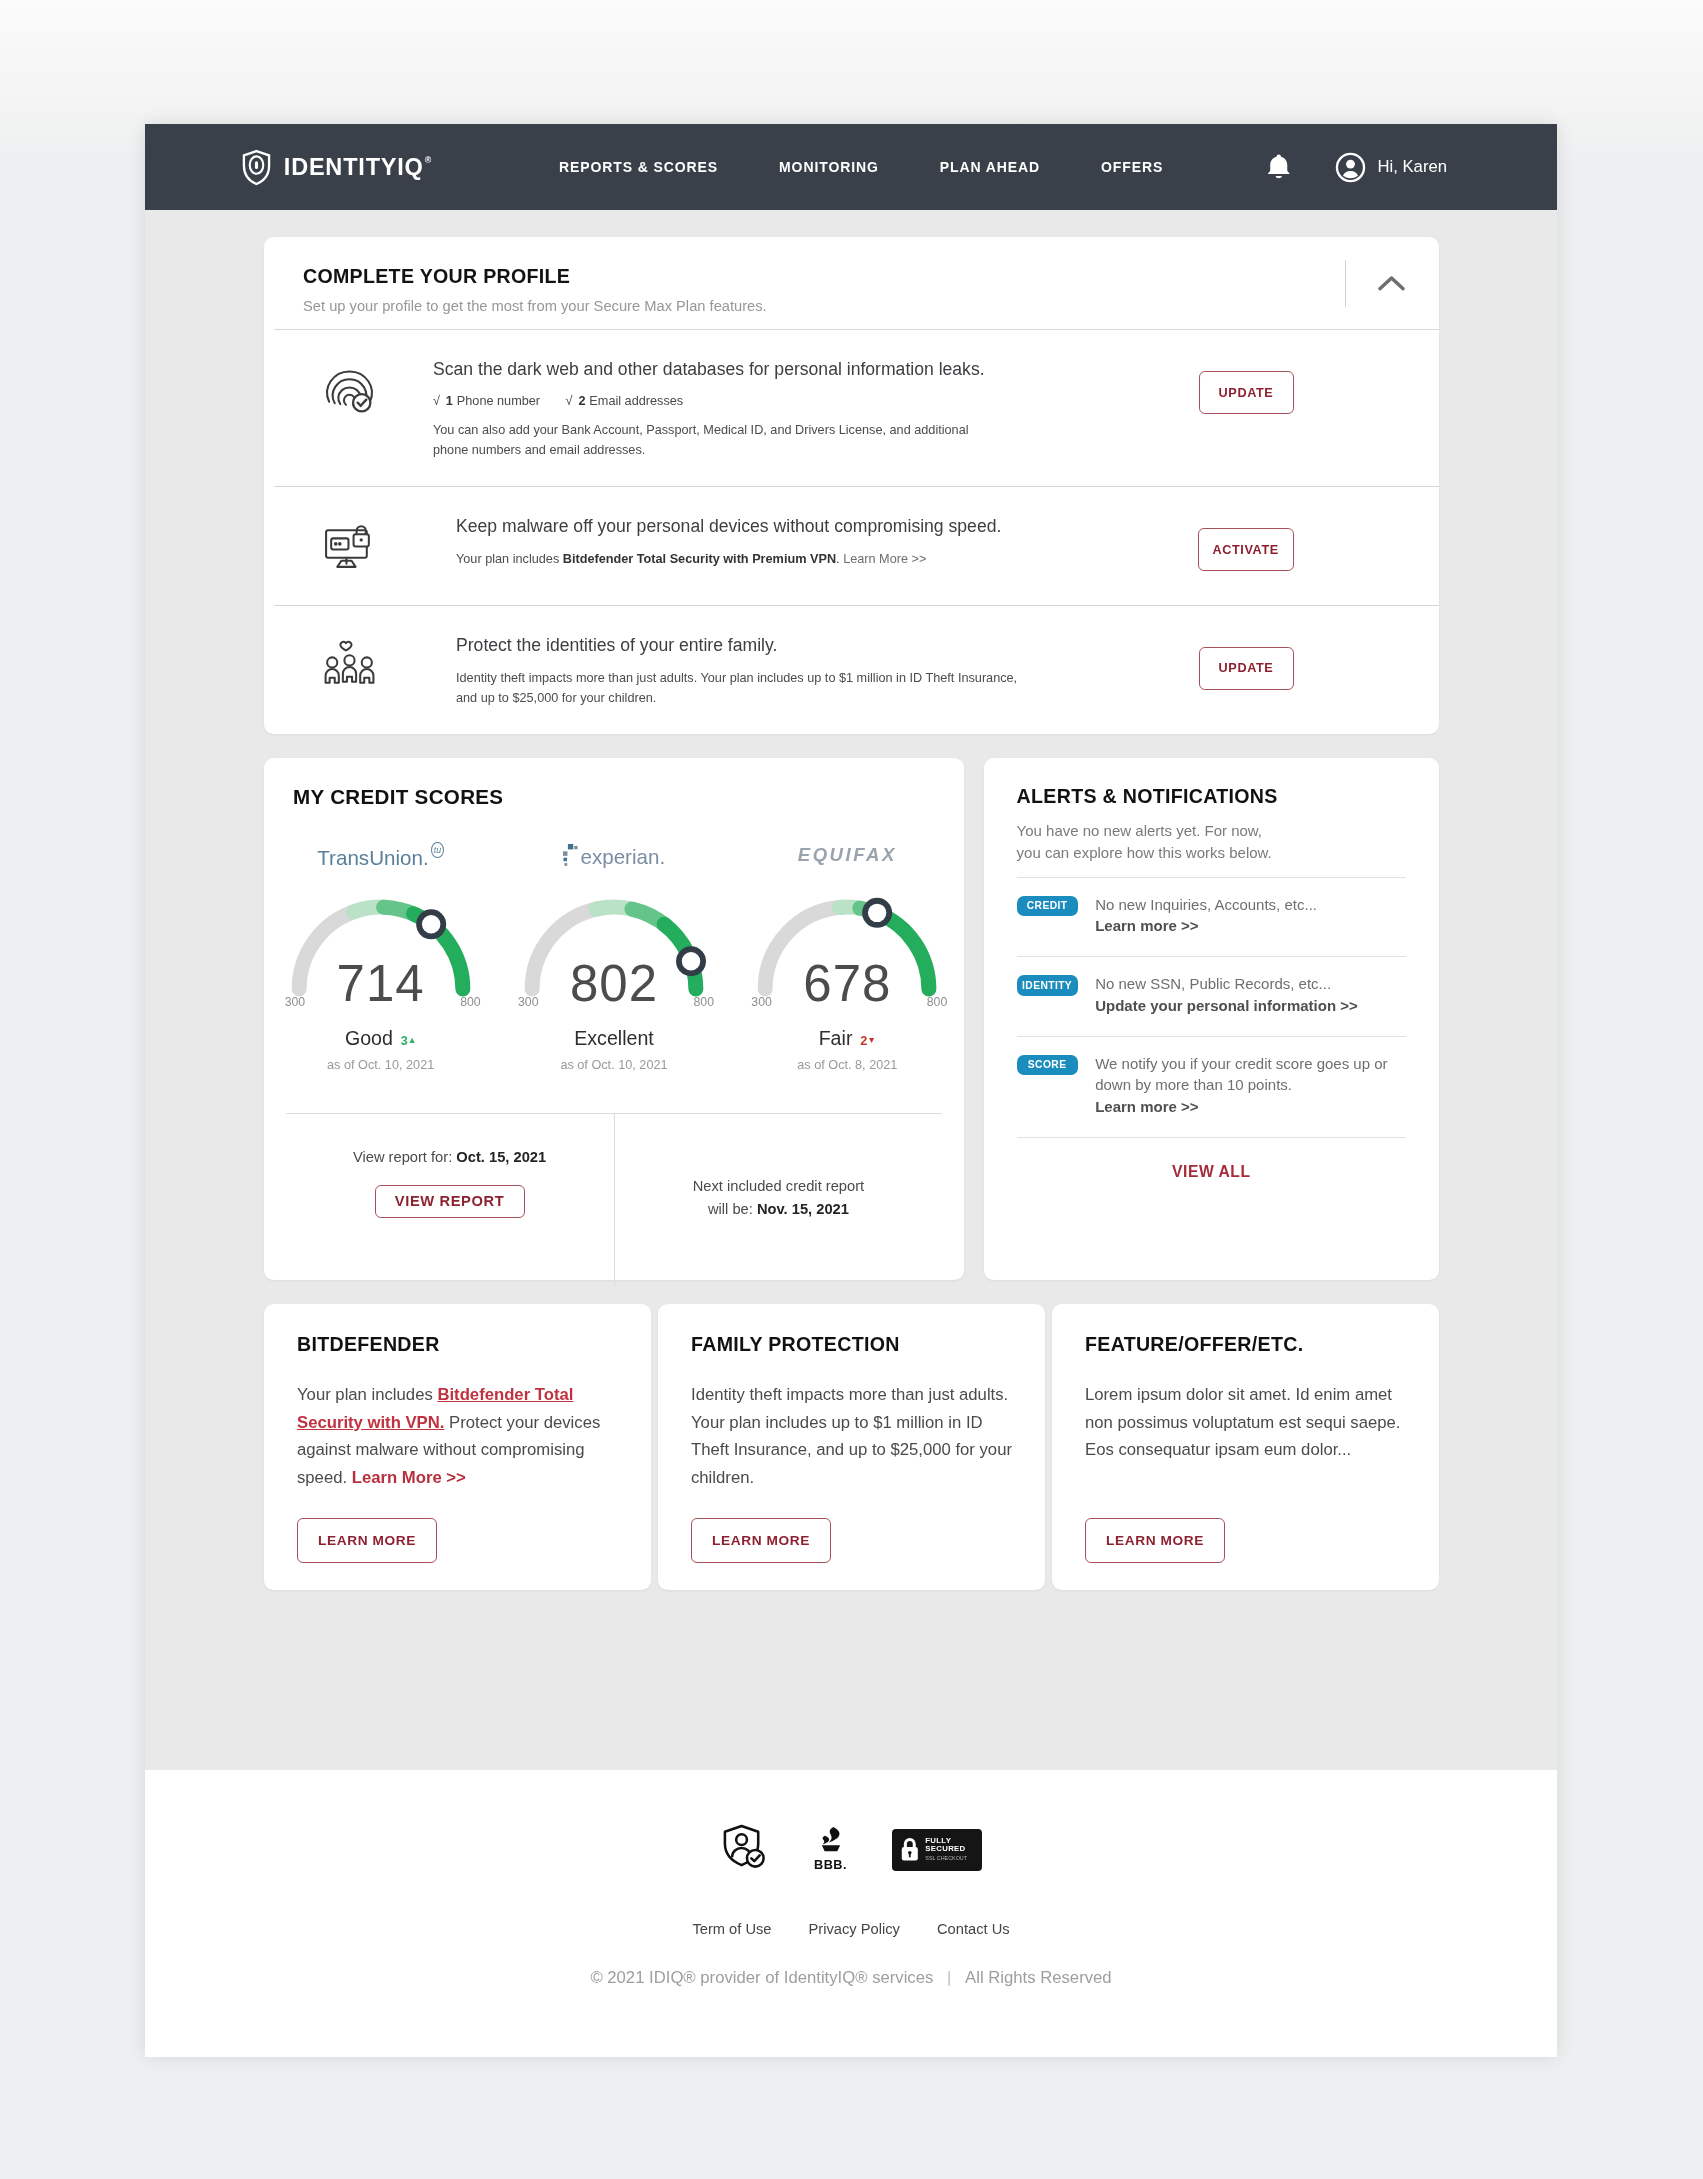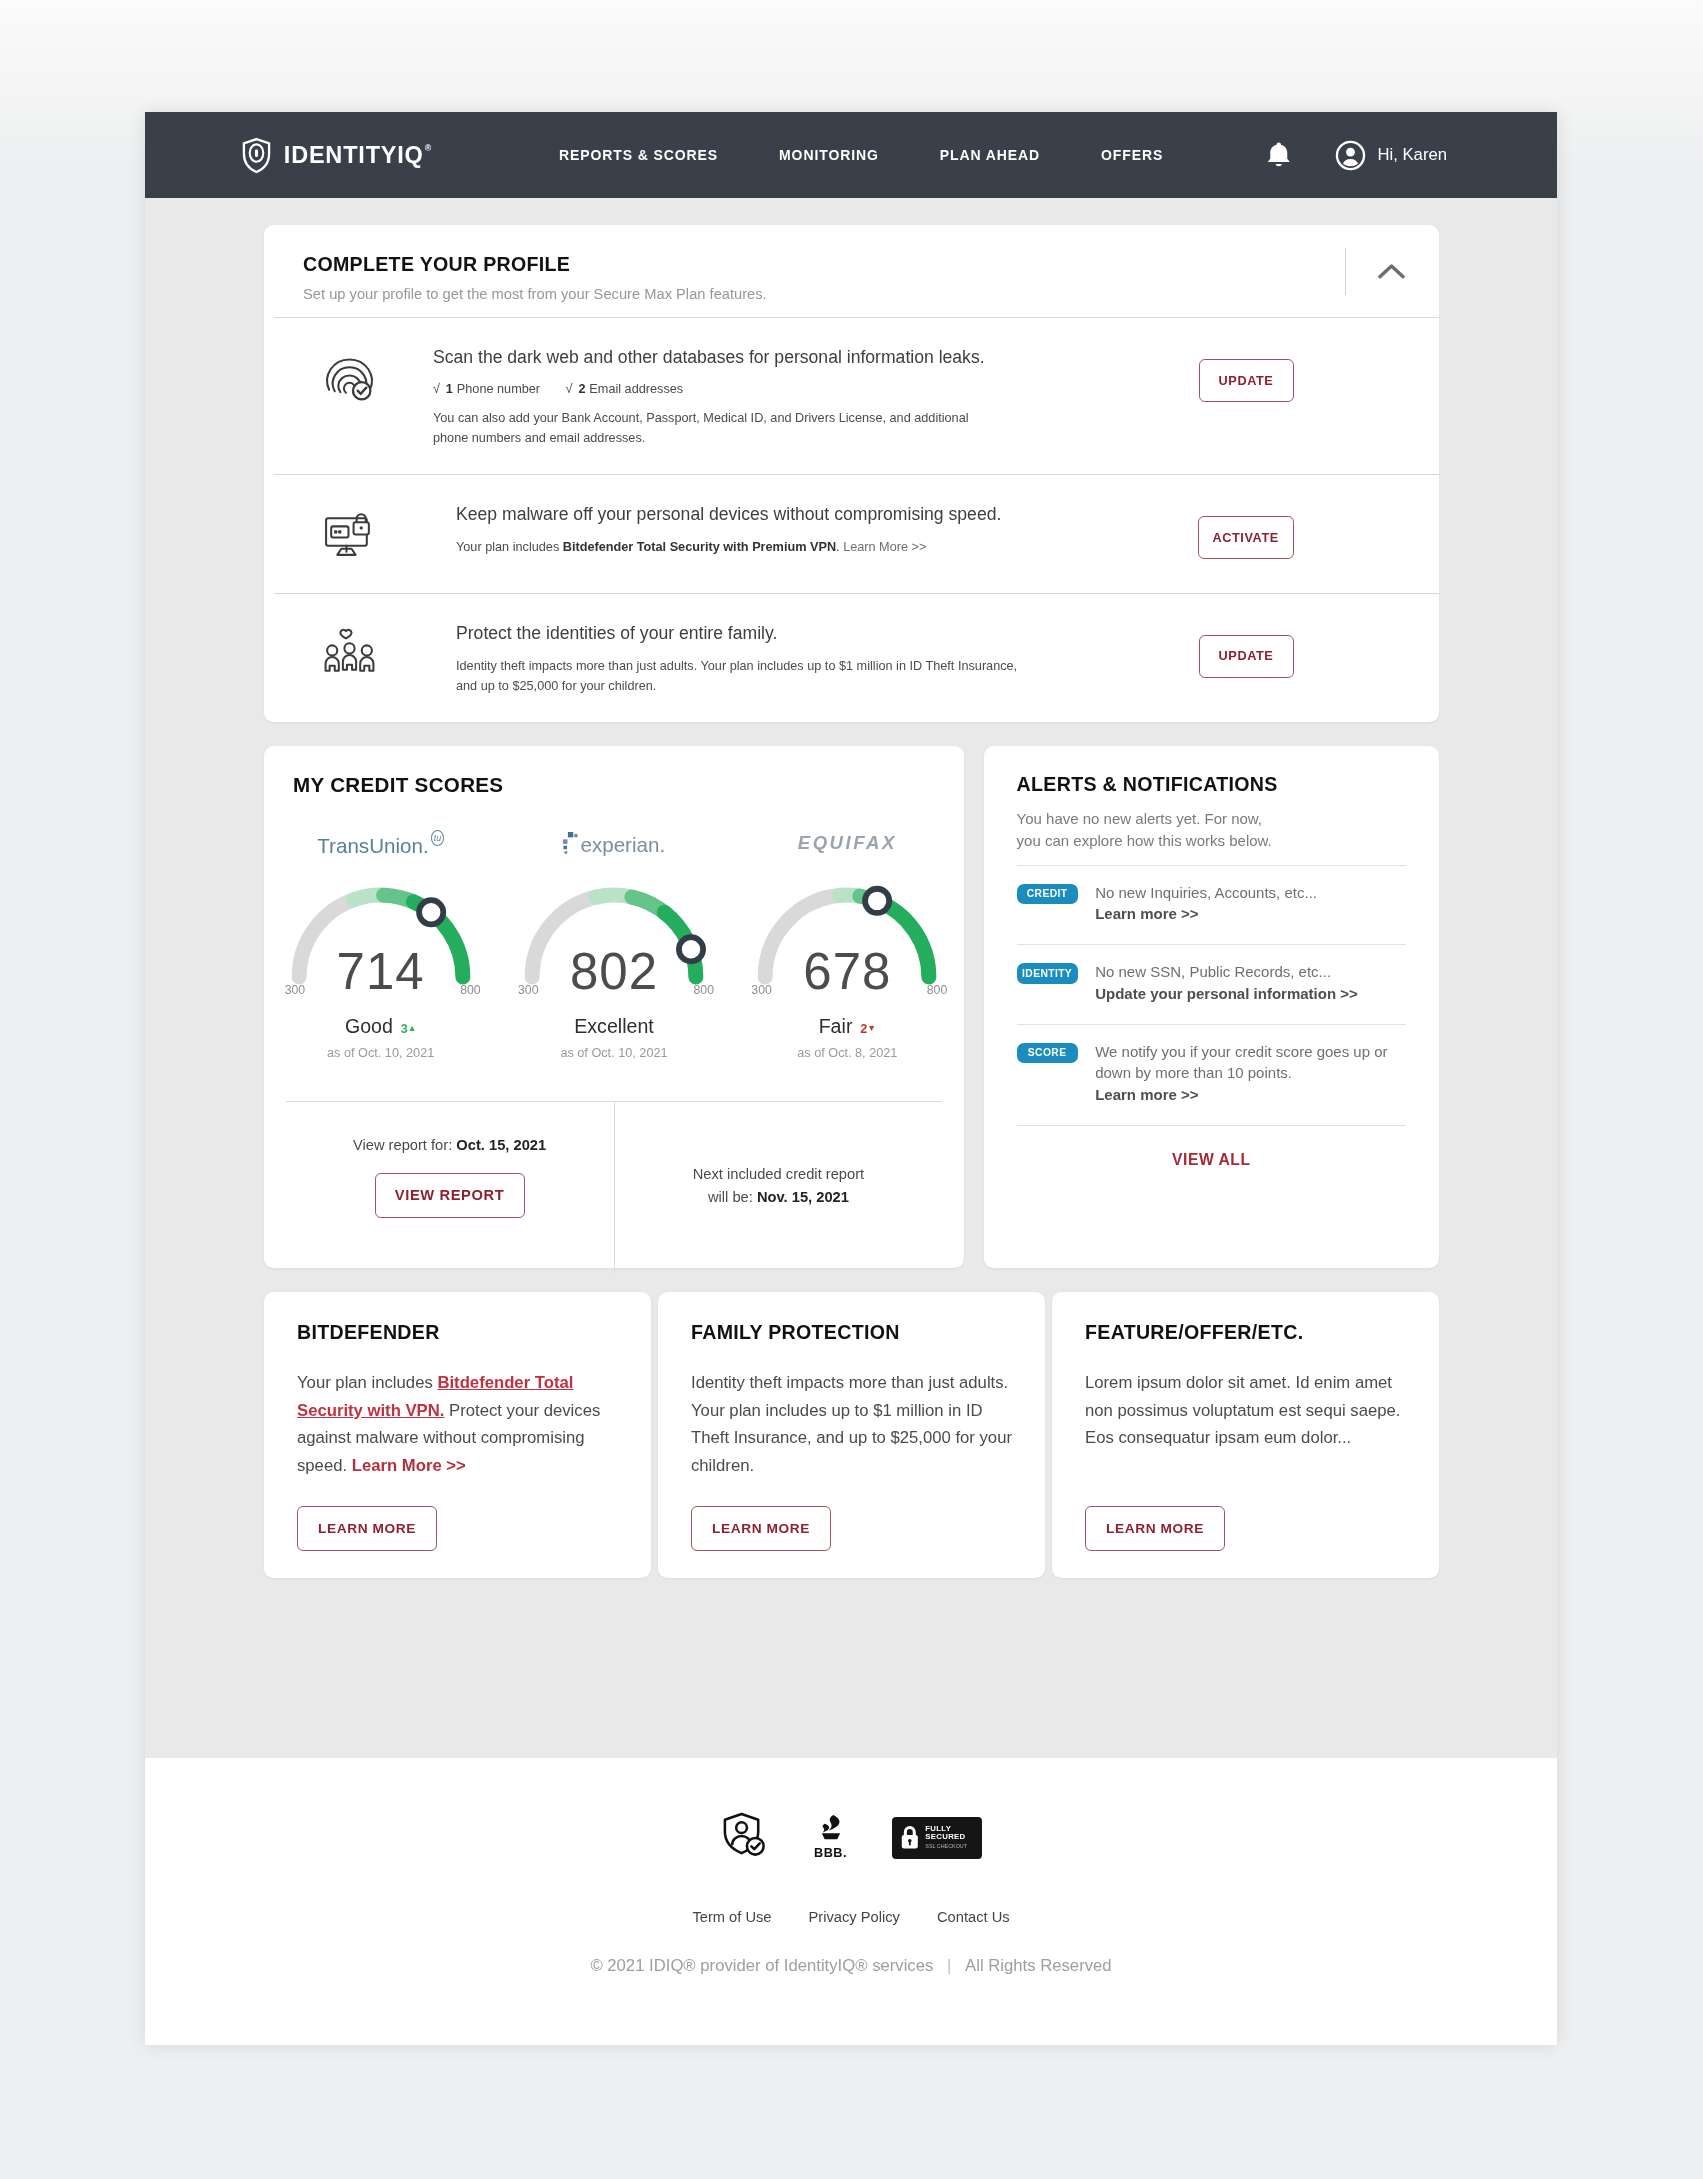--- a/index.html
+++ b/index.html
@@ -2,21 +2,21 @@
 <html><head>
 <meta charset="utf-8">
 <style>
   * { margin:0; padding:0; box-sizing:border-box; }
   html,body { width:1703px; height:2180px; }
   body {
     font-family:"Liberation Sans", sans-serif;
     background:linear-gradient(180deg,#fbfbfb 0,#eeeff0 167px,#eeeff0 100%);
     position:relative; overflow:hidden; color:#333;
   }
-  .canvas { position:absolute; left:145px; top:112px; width:1412px; height:1933px;
+  .canvas { position:absolute; left:145px; top:124px; width:1412px; height:1933px;
     background:#e9e9ea; box-shadow:0 0 17.6px rgba(0,0,0,.10); }
 
   
   .topbar { height:86px; background:#394049; display:flex; align-items:center; }
   .brand { display:flex; align-items:center; margin-left:96px; cursor:pointer; }
   .brand svg { display:block; }
   .brand-text { color:#fff; font-size:23.5px; font-weight:bold; letter-spacing:0.8px; margin-left:11.8px; }
   .brand-reg { color:#fff; font-size:8.8px; vertical-align:11.8px; margin-left:1px; }
   .nav { display:flex; align-items:center; margin-left:127px; gap:61px; }
   .nav-item { color:#fff; font-size:14px; font-weight:bold; letter-spacing:0.9px; cursor:pointer; white-space:nowrap; }
@@ -47,21 +47,21 @@
   .row-checks b { margin:0 3.9px 0 5.9px; color:#333; }
   .row-note { margin-top:11.8px; font-size:12.7px; color:#4c4c4c; line-height:20.6px; max-width:564px; }
   .row-note b { color:#333; }
   .gray-link { color:#6e6e6e; cursor:pointer; }
   .row-btn-col { margin-left:auto; margin-right:122px; padding-top:11.8px; }
 
   .btn-outline { display:inline-flex; align-items:center; justify-content:center;
     border:1.6px solid #a85059; border-radius:5.9px; color:#8e2130; font-weight:bold;
     background:#fff; letter-spacing:0.6px; cursor:pointer; font-family:inherit; }
   .btn-sm { min-width:95px; height:43px; font-size:12.7px; padding:0 13.7px; }
-  .btn-md { width:150px; height:45px; font-size:14.7px; }
+  .btn-md { width:150px; height:33px; font-size:14.7px; }
   .btn-lg { width:140px; height:45px; font-size:13.7px; }
 
   
   .mid-row { display:flex; gap:19.6px; margin-top:23.5px; height:522px; }
   .score-card { flex:0 0 700px; padding-top:27.4px; }
   .section-title { font-size:20.6px; font-weight:bold; color:#111; letter-spacing:0.3px; margin-left:29px; }
   .bureaus { display:flex; margin-top:29px; }
   .bureau { flex:1; text-align:center; }
   .bureau-logo { height:31px; display:flex; align-items:flex-end; justify-content:center; }
   .logo-transunion { color:#58809a; font-size:20.6px; }

